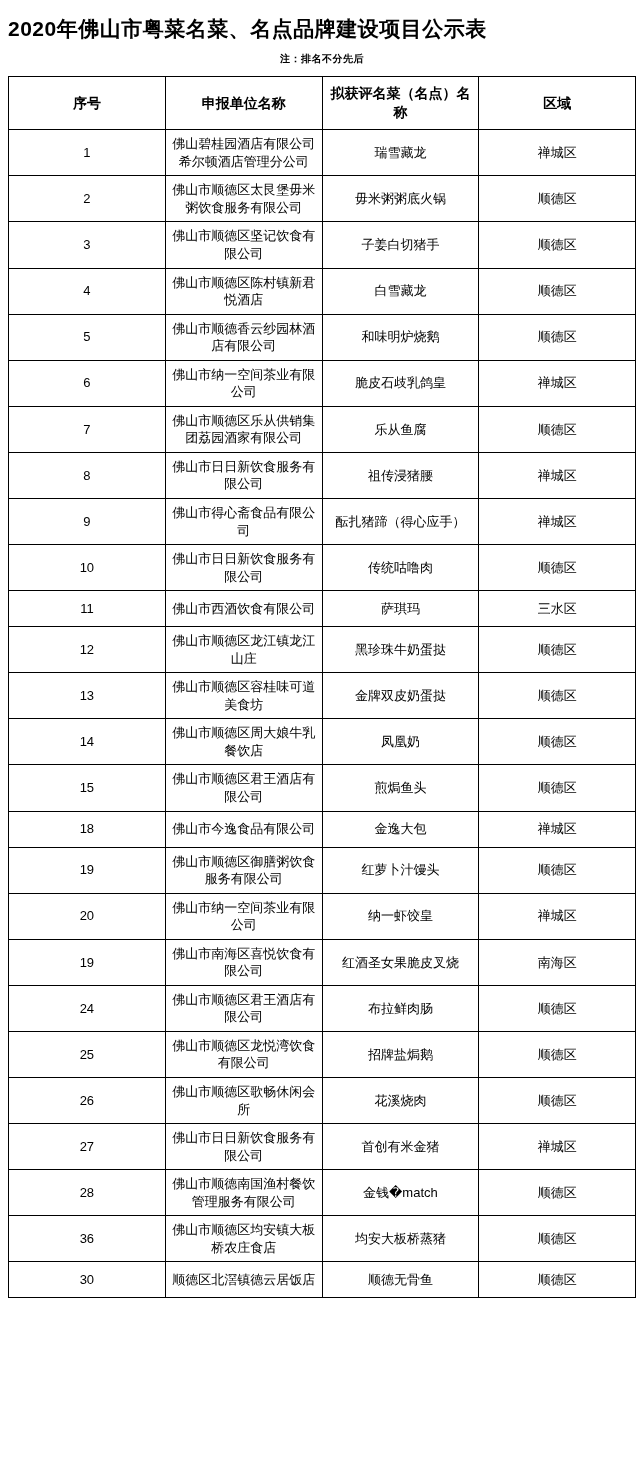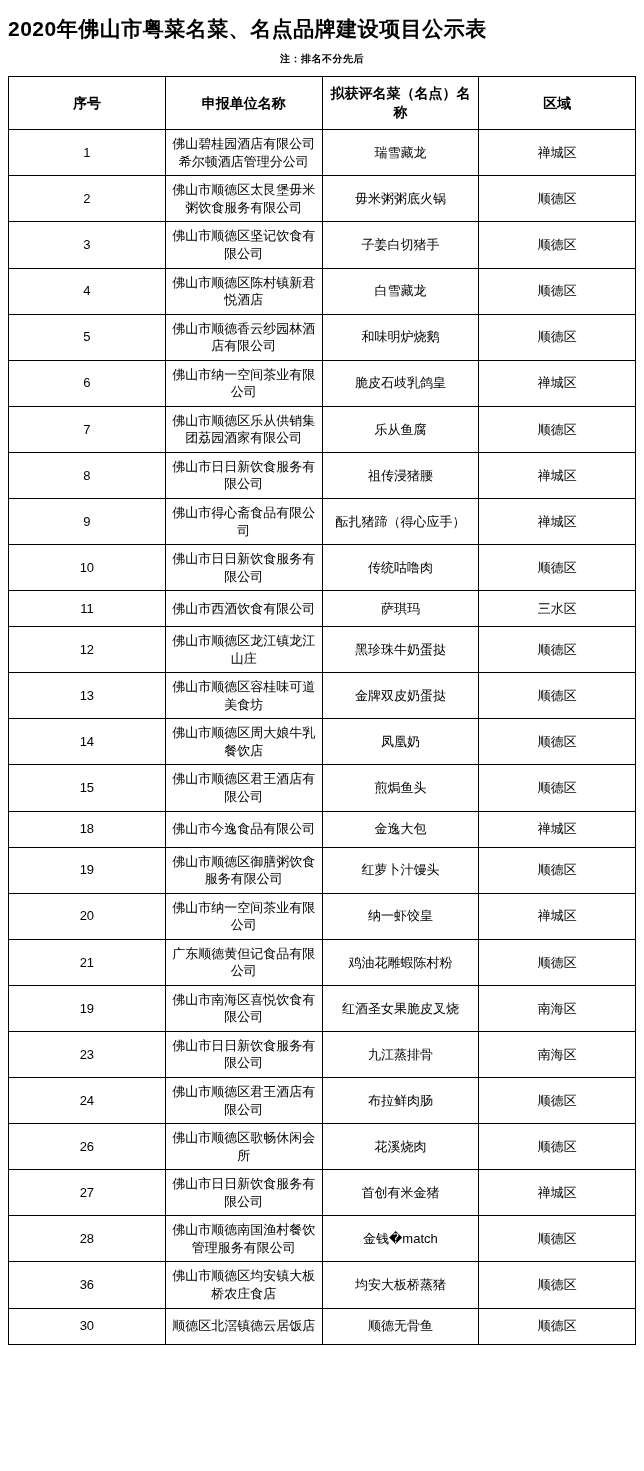--- a/index.html
+++ b/index.html
@@ -179,44 +179,38 @@
           <td class="col-dish">红萝卜汁馒头</td>
           <td class="col-area">顺德区</td>
         </tr>
         <tr>
           <td class="col-idx">20</td>
           <td class="col-unit unit-cell">佛山市纳一空间茶业有限公司</td>
           <td class="col-dish">纳一虾饺皇</td>
           <td class="col-area">禅城区</td>
         </tr>
         <tr>
-          <td class="col-idx">21</td>
-          <td class="col-unit unit-cell">广东顺德黄但记食品有限公司</td>
-          <td class="col-dish">鸡油花雕蝦陈村粉</td>
-          <td class="col-area">顺德区</td>
-        </tr>
-        <tr>
           <td class="col-idx">19</td>
           <td class="col-unit unit-cell">佛山市南海区喜悦饮食有限公司</td>
           <td class="col-dish">红酒圣女果脆皮叉烧</td>
           <td class="col-area">南海区</td>
         </tr>
         <tr>
-          <td class="col-idx">23</td>
-          <td class="col-unit unit-cell">佛山市日日新饮食服务有限公司</td>
-          <td class="col-dish">九江蒸排骨</td>
-          <td class="col-area">南海区</td>
-        </tr>
-        <tr>
           <td class="col-idx">24</td>
           <td class="col-unit unit-cell">佛山市顺德区君王酒店有限公司</td>
           <td class="col-dish">布拉鲜肉肠</td>
           <td class="col-area">顺德区</td>
         </tr>
         <tr>
+          <td class="col-idx">25</td>
+          <td class="col-unit unit-cell">佛山市顺德区龙悦湾饮食有限公司</td>
+          <td class="col-dish">招牌盐焗鹅</td>
+          <td class="col-area">顺德区</td>
+        </tr>
+        <tr>
           <td class="col-idx">26</td>
           <td class="col-unit unit-cell">佛山市顺德区歌畅休闲会所</td>
           <td class="col-dish">花溪烧肉</td>
           <td class="col-area">顺德区</td>
         </tr>
         <tr>
           <td class="col-idx">27</td>
           <td class="col-unit unit-cell">佛山市日日新饮食服务有限公司</td>
           <td class="col-dish">首创有米金猪</td>
           <td class="col-area">禅城区</td>

